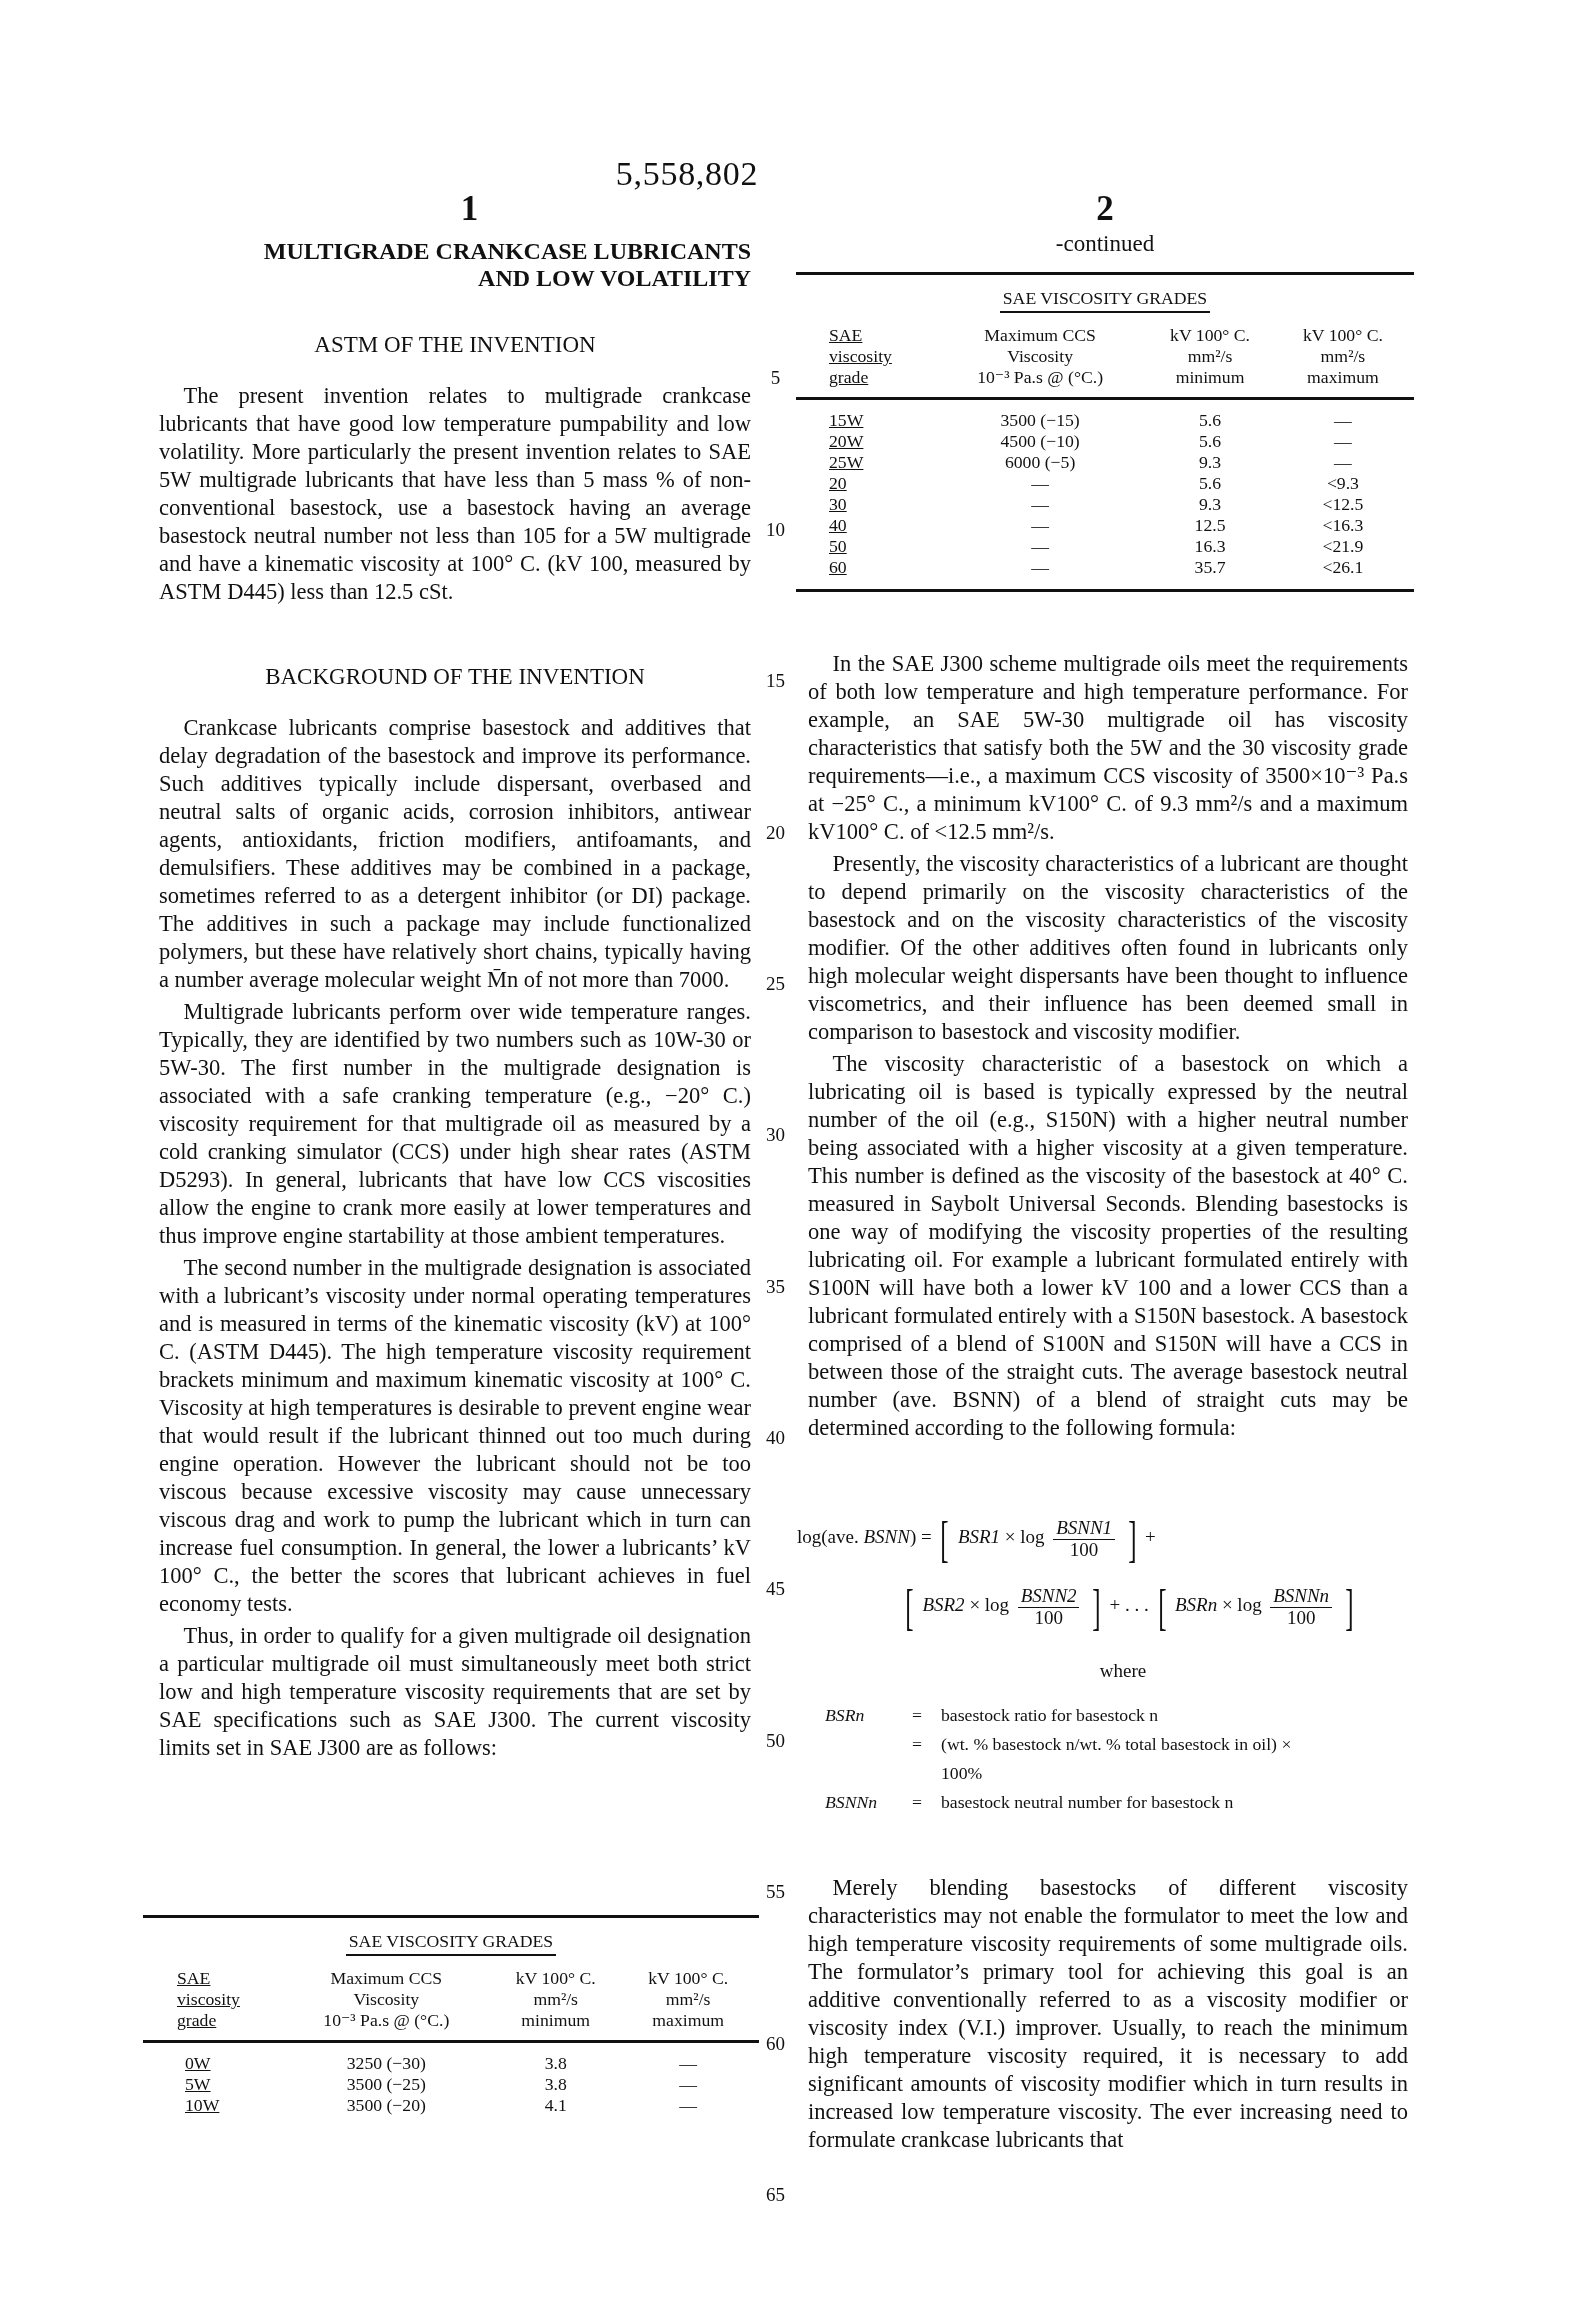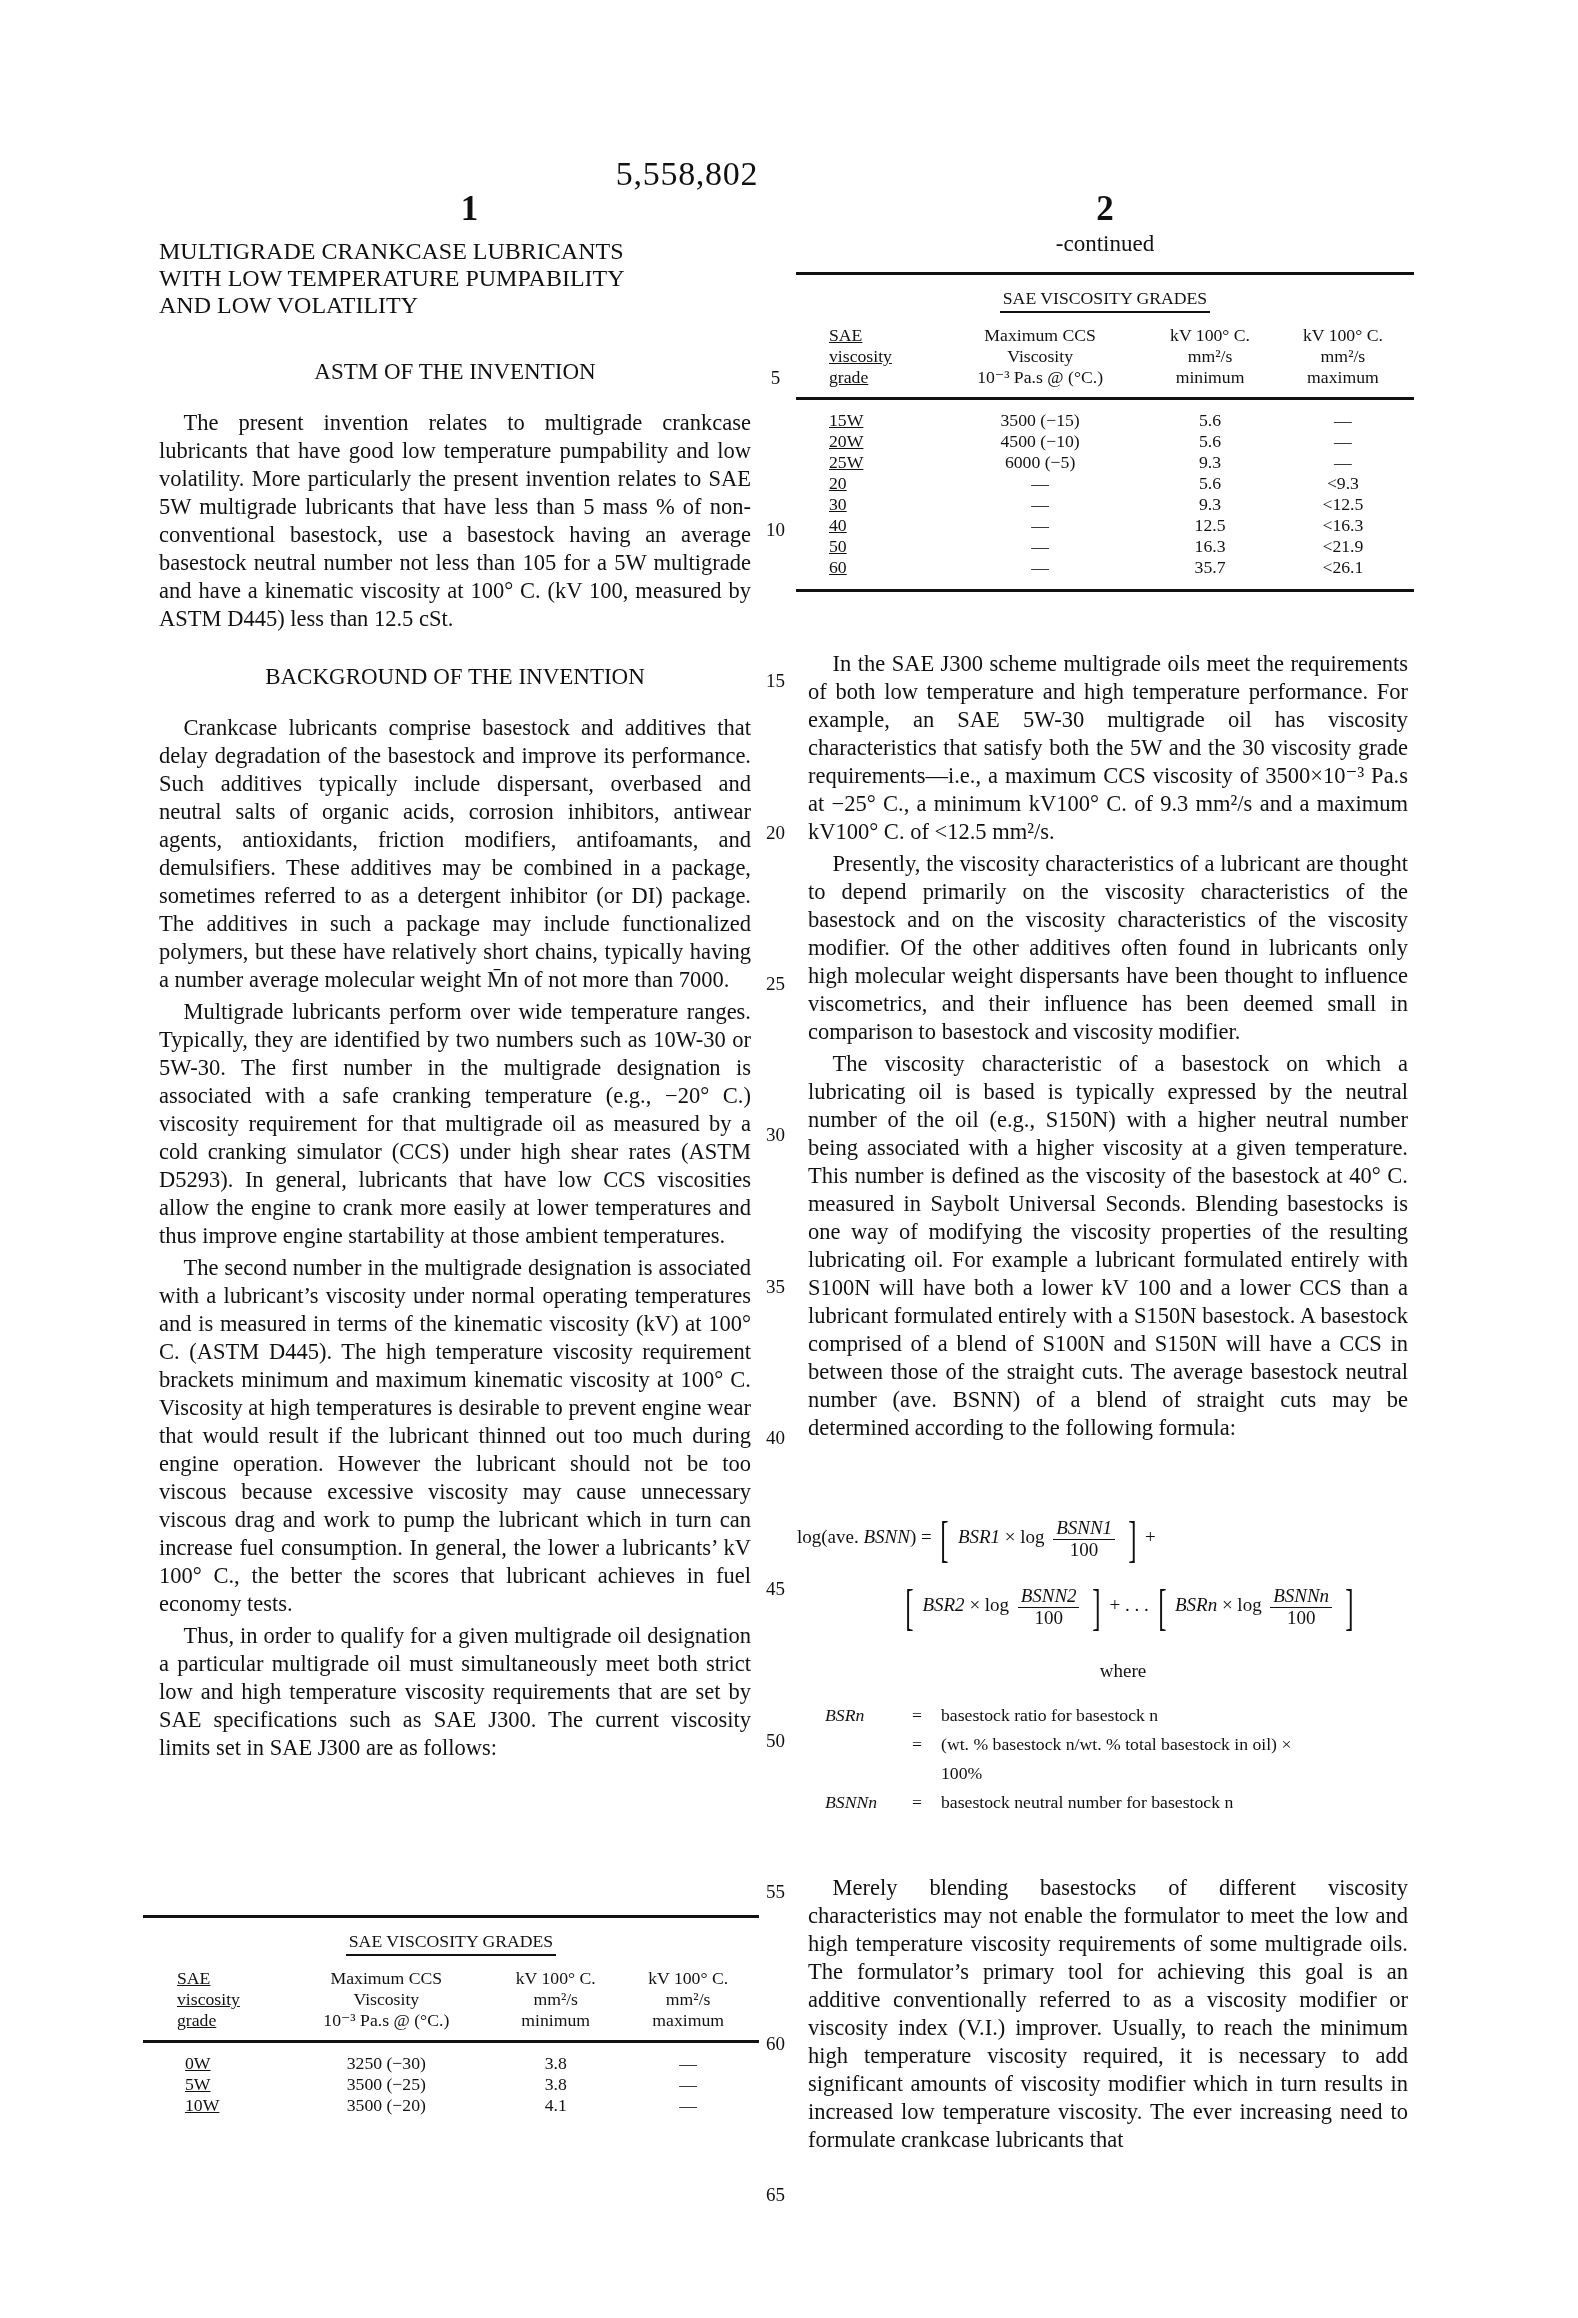--- a/index.html
+++ b/index.html
@@ -10,21 +10,21 @@
   .abs { position: absolute; }
   .patent-no { left: 0; width: 1374px; top: 155px; text-align: center; font-size: 34px; letter-spacing: 0.7px; }
   .colnum { font-size: 35px; font-weight: bold; text-align: center; }
   .colnum.left { left: 170px; width: 599px; top: 189px; }
   .colnum.right { left: 799px; width: 612px; top: 189px; }
 
   .col { position: absolute; font-size: 22.5px; line-height: 28px; }
   .col-left { left: 159px; width: 592px; }
   .col-right { left: 808px; width: 600px; }
 
-  .title { text-align: left; font-weight: normal; font-size: 24px; line-height: 27px; }
+  .title { text-align: right; font-weight: bold; font-size: 24px; line-height: 27px; }
   .heading { text-align: center; font-size: 23px; }
   .para { text-align: justify; text-indent: 24.5px; margin: 0; }
   .para + .para { margin-top: 4px; }
 
   .lineno { position: absolute; left: 755px; width: 41px; text-align: center; font-size: 19px; }
 
   
   .tbl { position: absolute; font-size: 17.7px; line-height: 21px; }
   .tbl .rule-thick { height: 3.4px; background: #111; }
   .tbl .caption { text-align: center; margin: 12.2px 0 0 0; }
@@ -51,21 +51,20 @@
 </head>
 <body>
 
 <div class="abs patent-no">5,558,802</div>
 <div class="abs colnum left">1</div>
 <div class="abs colnum right">2</div>
 
 <div class="col col-left" style="top:238px;">
   <div class="title">
     <div>MULTIGRADE CRANKCASE LUBRICANTS</div>
-    <div>WITH LOW TEMPERATURE PUMPABILITY</div>
     <div>AND LOW VOLATILITY</div>
   </div>
   <div class="heading" style="margin-top:39px;">ASTM OF THE INVENTION</div>
   <p class="para" style="margin-top:23px;">The present invention relates to multigrade crankcase lubricants that have good low temperature pumpability and low volatility. More particularly the present invention relates to SAE 5W multigrade lubricants that have less than 5 mass % of non-conventional basestock, use a basestock having an average basestock neutral number not less than 105 for a 5W multigrade and have a kinematic viscosity at 100° C. (kV 100, measured by ASTM D445) less than 12.5 cSt.</p>
 </div>
 
 <div class="col col-left" style="top:663px;">
   <div class="heading">BACKGROUND OF THE INVENTION</div>
   <p class="para" style="margin-top:23px;">Crankcase lubricants comprise basestock and additives that delay degradation of the basestock and improve its performance. Such additives typically include dispersant, overbased and neutral salts of organic acids, corrosion inhibitors, antiwear agents, antioxidants, friction modifiers, antifoamants, and demulsifiers. These additives may be combined in a package, sometimes referred to as a detergent inhibitor (or DI) package. The additives in such a package may include functionalized polymers, but these have relatively short chains, typically having a number average molecular weight M̄n of not more than 7000.</p>
   <p class="para">Multigrade lubricants perform over wide temperature ranges. Typically, they are identified by two numbers such as 10W-30 or 5W-30. The first number in the multigrade designation is associated with a safe cranking temperature (e.g., −20° C.) viscosity requirement for that multigrade oil as measured by a cold cranking simulator (CCS) under high shear rates (ASTM D5293). In general, lubricants that have low CCS viscosities allow the engine to crank more easily at lower temperatures and thus improve engine startability at those ambient temperatures.</p>

